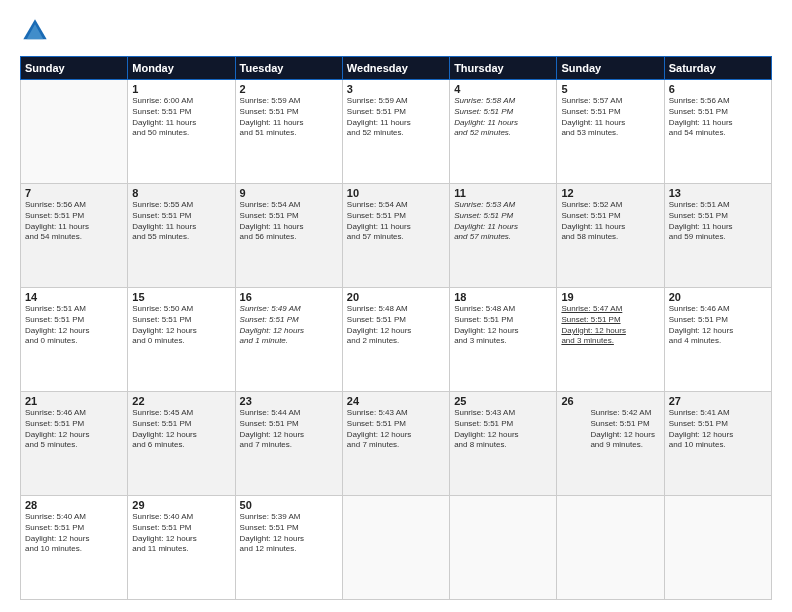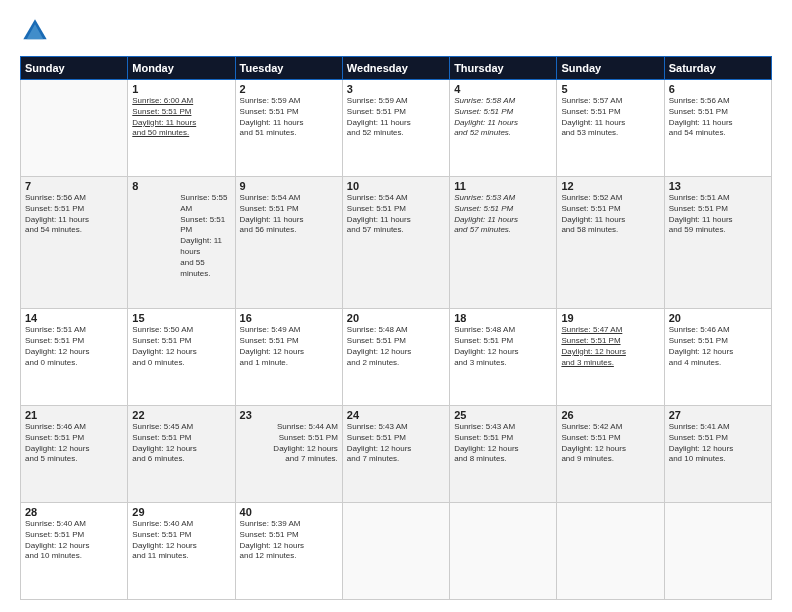--- a/index.html
+++ b/index.html
@@ -128,21 +128,21 @@
           <th>Thursday</th>
           <th>Sunday</th>
           <th>Saturday</th>
         </tr>
     </thead>
     <tbody id="calendar-body">
     <tr>
           <td class="empty"></td>
           <td>
             <span class="day-num">1</span>
-            <div class="day-info" style="white-space: pre-line; text-decoration: underline;">Sunrise: 6:00 AM
+            <div class="day-info" style="white-space: pre-line;">Sunrise: 6:00 AM
 Sunset: 5:51 PM
 Daylight: 11 hours
 and 50 minutes.</div>
           </td>
           <td>
             <span class="day-num">2</span>
             <div class="day-info" style="white-space: pre-line;">Sunrise: 5:59 AM
 Sunset: 5:51 PM
 Daylight: 11 hours
 and 51 minutes.</div>
@@ -179,21 +179,21 @@
         <tr class="row-shaded">
           <td>
             <span class="day-num">7</span>
             <div class="day-info" style="white-space: pre-line;">Sunrise: 5:56 AM
 Sunset: 5:51 PM
 Daylight: 11 hours
 and 54 minutes.</div>
           </td>
           <td>
             <span class="day-num">8</span>
-            <div class="day-info" style="white-space: pre-line; margin-left: 48px;">Sunrise: 5:55 AM
+            <div class="day-info" style="white-space: pre-line;">Sunrise: 5:55 AM
 Sunset: 5:51 PM
 Daylight: 11 hours
 and 55 minutes.</div>
           </td>
           <td>
             <span class="day-num">9</span>
             <div class="day-info" style="white-space: pre-line;">Sunrise: 5:54 AM
 Sunset: 5:51 PM
 Daylight: 11 hours
 and 56 minutes.</div>
@@ -237,21 +237,21 @@
           </td>
           <td>
             <span class="day-num">15</span>
             <div class="day-info" style="white-space: pre-line;">Sunrise: 5:50 AM
 Sunset: 5:51 PM
 Daylight: 12 hours
 and 0 minutes.</div>
           </td>
           <td>
             <span class="day-num">16</span>
-            <div class="day-info" style="white-space: pre-line;">Sunrise: 5:49 AM
+            <div class="day-info" style="white-space: pre-line; font-style: italic;">Sunrise: 5:49 AM
 Sunset: 5:51 PM
 Daylight: 12 hours
 and 1 minute.</div>
           </td>
           <td>
             <span class="day-num">20</span>
             <div class="day-info" style="white-space: pre-line;">Sunrise: 5:48 AM
 Sunset: 5:51 PM
 Daylight: 12 hours
 and 2 minutes.</div>
@@ -288,42 +288,42 @@
           </td>
           <td>
             <span class="day-num">22</span>
             <div class="day-info" style="white-space: pre-line;">Sunrise: 5:45 AM
 Sunset: 5:51 PM
 Daylight: 12 hours
 and 6 minutes.</div>
           </td>
           <td>
             <span class="day-num">23</span>
-            <div class="day-info" style="white-space: pre-line; text-align: right;">Sunrise: 5:44 AM
+            <div class="day-info" style="white-space: pre-line;">Sunrise: 5:44 AM
 Sunset: 5:51 PM
 Daylight: 12 hours
 and 7 minutes.</div>
           </td>
           <td>
             <span class="day-num">24</span>
             <div class="day-info" style="white-space: pre-line;">Sunrise: 5:43 AM
 Sunset: 5:51 PM
 Daylight: 12 hours
 and 7 minutes.</div>
           </td>
           <td>
             <span class="day-num">25</span>
             <div class="day-info" style="white-space: pre-line;">Sunrise: 5:43 AM
 Sunset: 5:51 PM
 Daylight: 12 hours
 and 8 minutes.</div>
           </td>
           <td>
             <span class="day-num">26</span>
-            <div class="day-info" style="white-space: pre-line;">Sunrise: 5:42 AM
+            <div class="day-info" style="white-space: pre-line; margin-left: 29px;">Sunrise: 5:42 AM
 Sunset: 5:51 PM
 Daylight: 12 hours
 and 9 minutes.</div>
           </td>
           <td>
             <span class="day-num">27</span>
             <div class="day-info" style="white-space: pre-line;">Sunrise: 5:41 AM
 Sunset: 5:51 PM
 Daylight: 12 hours
 and 10 minutes.</div>
@@ -338,21 +338,21 @@
 and 10 minutes.</div>
           </td>
           <td>
             <span class="day-num">29</span>
             <div class="day-info" style="white-space: pre-line;">Sunrise: 5:40 AM
 Sunset: 5:51 PM
 Daylight: 12 hours
 and 11 minutes.</div>
           </td>
           <td>
-            <span class="day-num">40</span>
+            <span class="day-num">50</span>
             <div class="day-info" style="white-space: pre-line;">Sunrise: 5:39 AM
 Sunset: 5:51 PM
 Daylight: 12 hours
 and 12 minutes.</div>
           </td>
           <td class="empty"></td>
           <td class="empty"></td>
           <td class="empty"></td>
           <td class="empty"></td>
         </tr>

